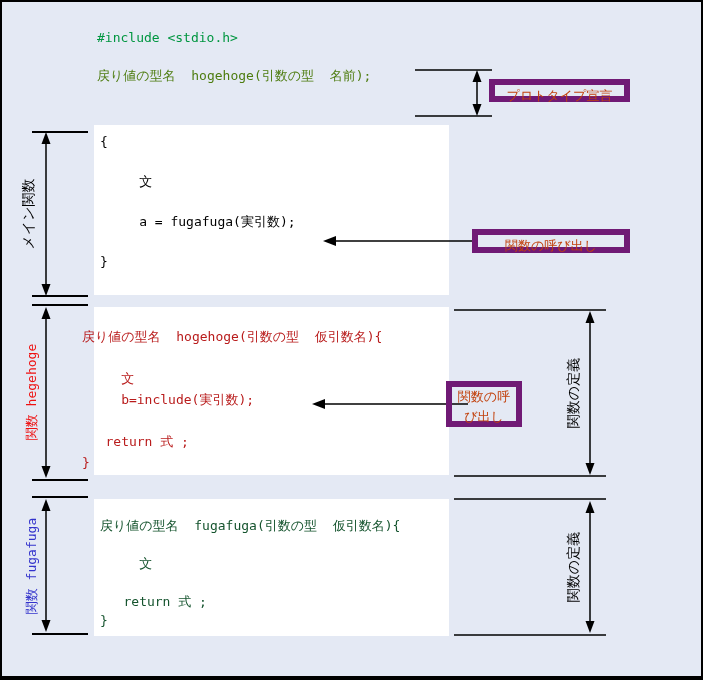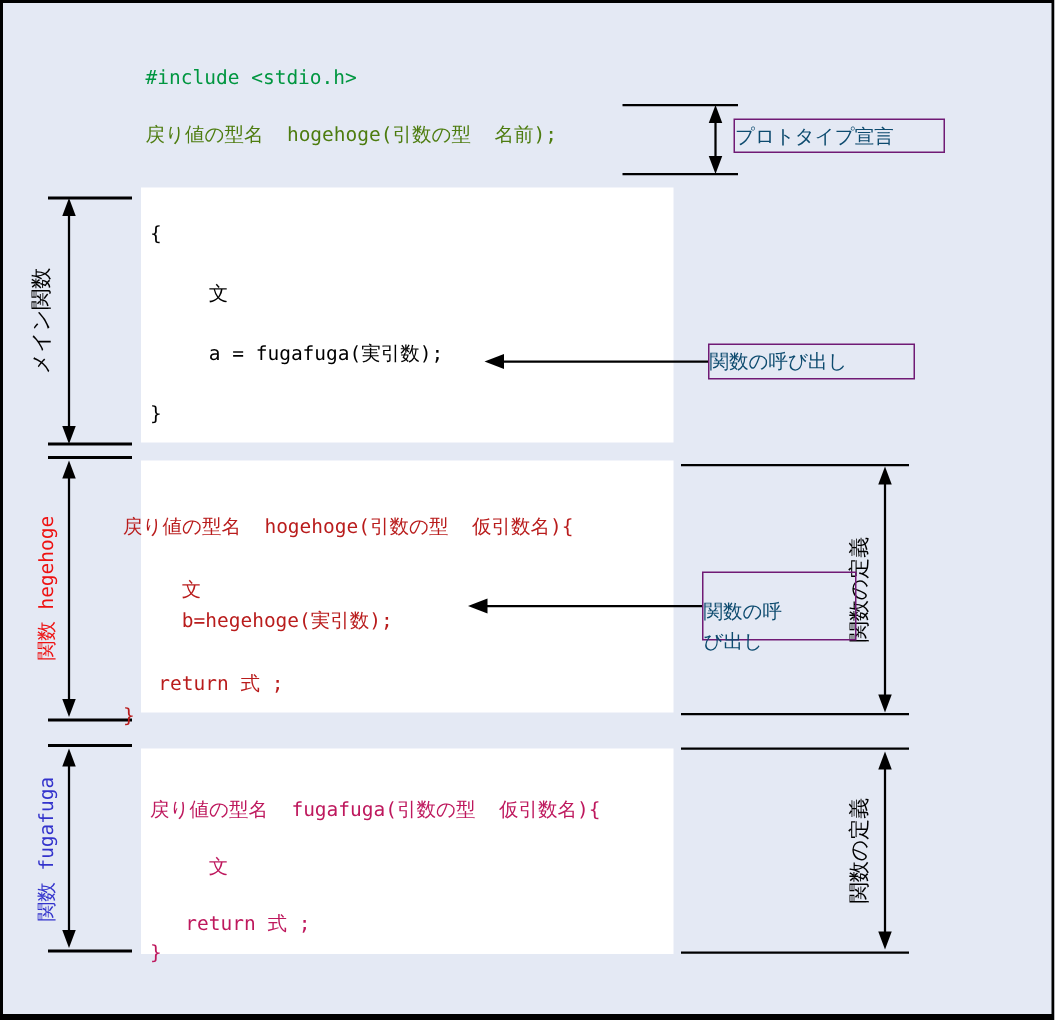--- a/index.html
+++ b/index.html
@@ -6,49 +6,49 @@
   .canvas{
     position:relative; width:703px; height:680px; box-sizing:border-box;
     background:#e4e9f4; border:2px solid #000; border-bottom-width:4px;
     overflow:hidden; font-family:"Liberation Sans","DejaVu Sans",sans-serif;
   }
   .overlay{position:absolute; left:0; top:0; width:703px; height:680px;}
   .panel{position:absolute; background:#ffffff;}
   .panel-main{left:92px; top:123px; width:355px; height:170px;}
   .panel-hoge{left:92px; top:305px; width:355px; height:168px;}
   .panel-fuga{left:92px; top:497px; width:355px; height:137px;}
-  .code{position:absolute; font-family:"DejaVu Sans Mono",monospace; font-size:13px;margin-top:15px;}
+  .code{position:absolute; font-family:"DejaVu Sans Mono",monospace; font-size:13px;}
   .code div{white-space:pre;}
   .green-code{left:95px; top:28px; color:#009640;}
   .green-proto{left:95px; top:63px; color:#4d7c0f;}
   .green-proto div{height:21px; line-height:21px;}
   .main-code{left:98px; top:130px; color:#000000;}
   .main-code div{height:20px; line-height:20px;}
   .hoge-code{left:80px; top:324px; color:#b91c1c;}
   .hoge-code div{height:21px; line-height:21px;}
-  .fuga-code{left:98px; top:514px; color:#be185d;}
+  .fuga-code{left:98px; top:514px; color:#14532d;}
   .fuga-code div{height:19px; line-height:19px;}
   .vlabel{
     position:absolute; width:200px; height:20px; line-height:20px;
     text-align:center; transform:rotate(-90deg); font-size:14px; color:#000;
     font-family:"DejaVu Sans Mono","DejaVu Sans",monospace;
   }
   .vlabel-main{left:-74px; top:202px;}
   .vlabel-hoge{left:-70px; top:380px; color:#ee1111; font-size:13px;}
   .vlabel-fuga{left:-70px; top:554px; color:#3333cc; font-size:13px;}
   .vlabel-def1{left:471px; top:381px;}
   .vlabel-def2{left:471px; top:555px;}
   .callout{
-    position:absolute; box-sizing:border-box; border:1px solid #701a75;
-    font-size:13px; color:#0c4a6e; text-align:left; background:transparent;
+    position:absolute; box-sizing:border-box; border:6px solid #701a75;
+    font-size:13px; color:#c2410c; text-align:center; background:transparent;
   }
   .box-proto{left:487px; top:77px; width:141px; height:23px; line-height:21px;}
-  .box-call1{left:470px; top:227px; width:138px; height:24px; line-height:22px;}
-  .box-call2{left:466px; top:379px; width:103px; height:46px; line-height:20px;
-             padding-top:16px; white-space:pre-line;}
+  .box-call1{left:470px; top:227px; width:158px; height:24px; line-height:22px;}
+  .box-call2{left:444px; top:379px; width:76px; height:46px; line-height:20px;
+             padding-top:0; white-space:pre-line;}
 </style>
 </head>
 <body>
 
 <div class="canvas">
 
   <div class="panel panel-main"></div>
   <div class="panel panel-hoge"></div>
   <div class="panel panel-fuga"></div>
 
@@ -127,21 +127,21 @@
     <div></div>
     <div>     a = fugafuga(実引数);</div>
     <div></div>
     <div>}</div>
   </div>
 
   <div class="code hoge-code">
     <div>戻り値の型名  hogehoge(引数の型  仮引数名){</div>
     <div></div>
     <div>     文</div>
-    <div>     b=hegehoge(実引数);</div>
+    <div>     b=include(実引数);</div>
     <div></div>
     <div>   return 式 ;</div>
     <div>}</div>
   </div>
 
   <div class="code fuga-code">
     <div>戻り値の型名  fugafuga(引数の型  仮引数名){</div>
     <div></div>
     <div>     文</div>
     <div></div>

